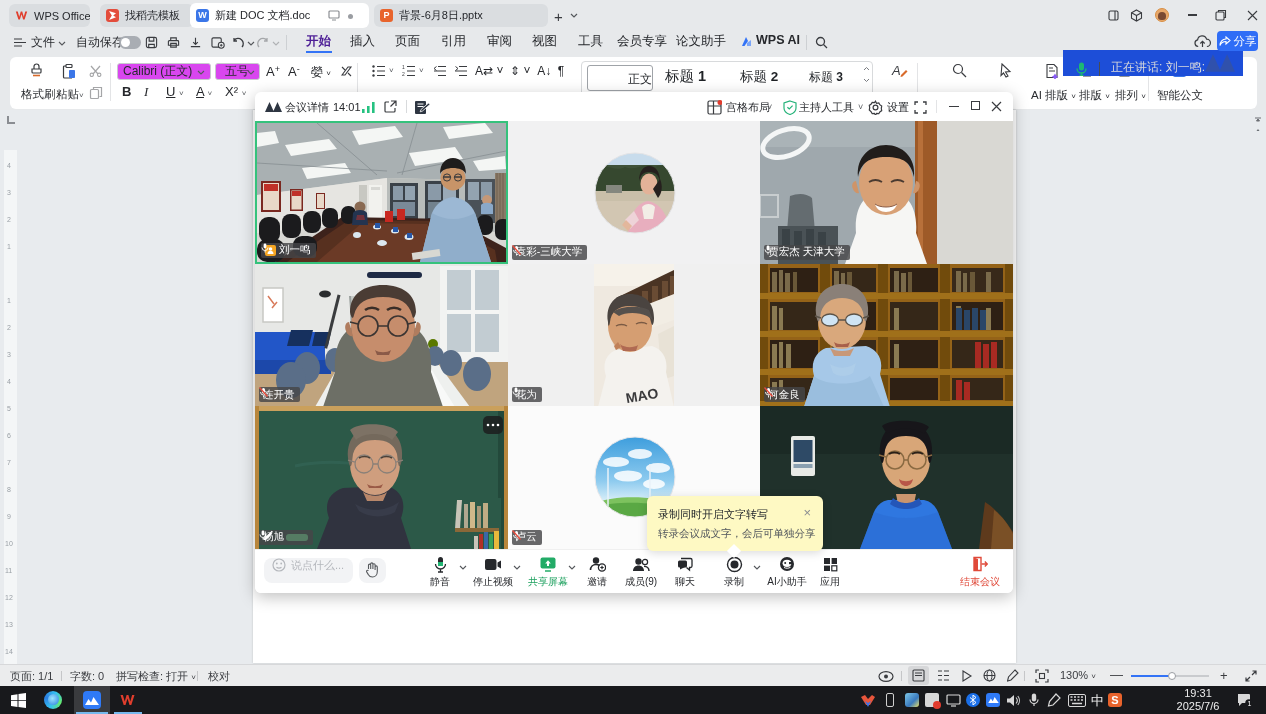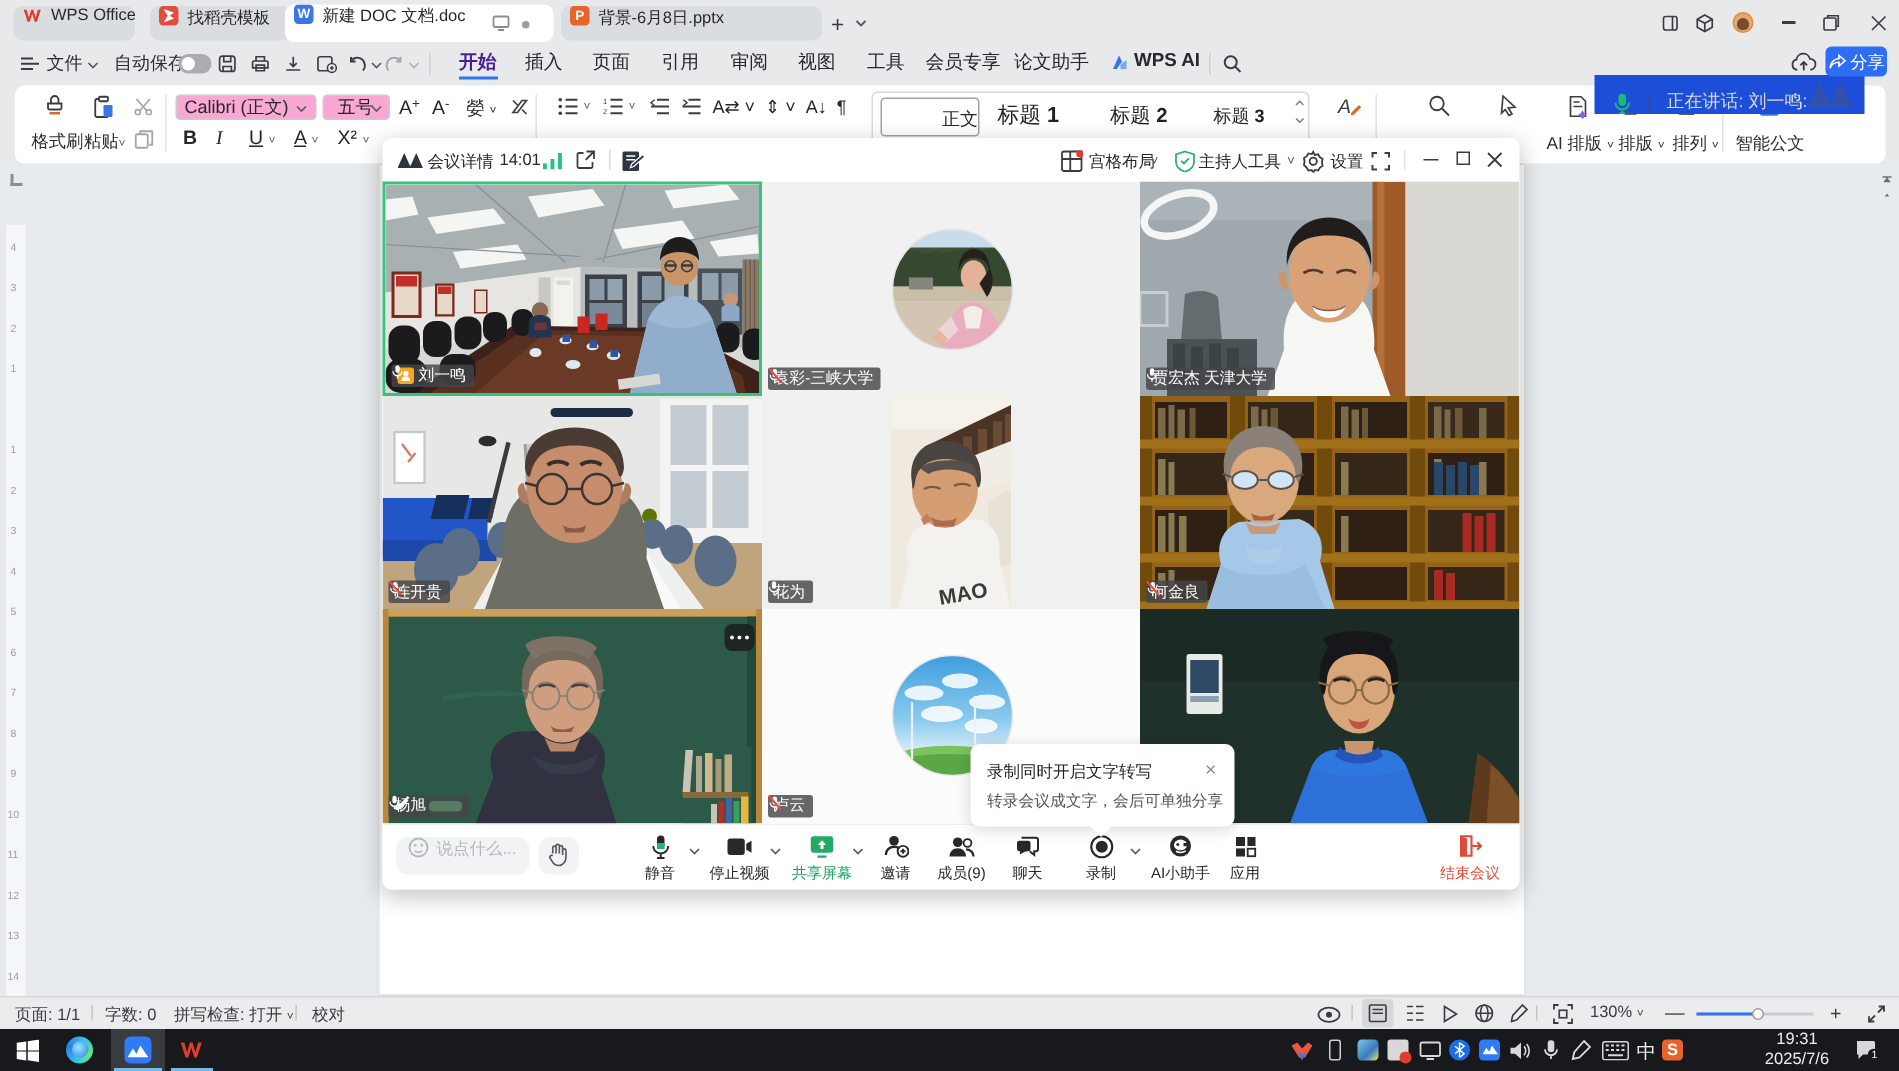--- a/index.html
+++ b/index.html
@@ -1,51 +1,51 @@
 <!DOCTYPE html>
 <html><head><meta charset="utf-8">
 <style>
 *{margin:0;padding:0;box-sizing:border-box}
 html,body{width:1266px;height:714px;overflow:hidden;font-family:"Liberation Sans",sans-serif;position:relative;background:#e8ebee}
 
 #tabbar{position:absolute;left:0;top:0;width:1266px;height:30px;background:#e7e9eb}
-.tab{position:absolute;top:4px;height:23px;border-radius:6px;background:#dadde0;display:flex;font-size:11px;color:#26282c;padding:0 6px;white-space:nowrap;overflow:hidden}
+.tab{position:absolute;top:4px;height:23px;border-radius:6px;background:#dadde0;display:flex;align-items:center;font-size:11px;color:#26282c;padding:0 6px;white-space:nowrap;overflow:hidden}
 .tab.active{background:#fff;top:3px;height:25px}
 .tabicon{width:13px;height:13px;border-radius:3px;margin-right:6px;flex:0 0 auto}
 
 #menurow{position:absolute;left:0;top:30px;width:1266px;height:25px;background:#e7e9eb;font-size:12px;color:#2a2c30}
 .mi{position:absolute;top:4px;height:17px;line-height:17px}
 .ribtab{position:absolute;top:3px;font-size:12.5px;color:#26282c}
 .ribtab.on{color:#4c1d95;font-weight:bold}
 
 #ribbon{position:absolute;left:0;top:55px;width:1266px;height:55px;background:#e7e9eb}
 #ribpanel{position:absolute;left:10px;top:2px;width:1247px;height:52px;background:#fff;border-radius:6px}
 .rlab{position:absolute;font-size:11.5px;color:#2a2c30}
-.fbox{position:absolute;border:1px solid #c9cbce;border-radius:3px;background:#f9a8d4;font-size:12px;color:#26282c}
+.fbox{position:absolute;border:1px solid #c9cbce;border-radius:3px;background:#d946ef;font-size:12px;color:#26282c}
 
 #canvas{position:absolute;left:0;top:110px;width:1266px;height:554px;background:#e8ebee}
 #page{position:absolute;left:253px;top:0;width:763px;height:553px;background:#fff;box-shadow:0 0 2px rgba(0,0,0,.18)}
 #ruler{position:absolute;left:4px;top:40px;width:13px;height:539px;background:#f4f6f7;font-size:7px;color:#9aa0a6}
 
 #statusbar{position:absolute;left:0;top:664px;width:1266px;height:22px;background:#ebeced;border-top:1px solid #d7d8da;font-size:11px;color:#3a3c40}
 #statusbar .s{position:absolute;top:4px}
 
 #taskbar{position:absolute;left:0;top:686px;width:1266px;height:28px;background:#18191c;color:#e8e8e8}
 
 #meet{position:absolute;left:255px;top:92px;width:758px;height:501px;background:#fff;border-radius:6px;box-shadow:0 4px 16px rgba(0,0,0,.25)}
 #mtitle{position:absolute;left:0;top:0;width:758px;height:29px;font-size:11px;color:#26282c}
 #mgrid{position:absolute;left:0;top:29px;width:758px;height:428px;background:#fff}
 .cell{position:absolute;width:252.67px;height:142.67px;overflow:hidden}
 .cell svg{position:absolute;left:0;top:0}
 .vlabel{position:absolute;left:4px;bottom:4px;height:15px;background:rgba(70,70,72,.82);border-radius:2px;display:flex;align-items:center;color:#fff;font-size:10.5px;padding:0 5px 0 4px;white-space:nowrap}
 #mbar{position:absolute;left:0;top:457px;width:758px;height:44px;background:#fff;border-top:1px solid #f0f0f0;border-radius:0 0 6px 6px}
 .cbtn{position:absolute;top:5px;width:44px;text-align:center;font-size:10px;color:#26282c}
 .cbtn .ic{height:18px;margin-bottom:2px;display:flex;align-items:center;justify-content:center}
 
-#tip{position:absolute;left:647px;top:496px;width:176px;height:55px;background:#ffffff;border-radius:6px;box-shadow:0 2px 10px rgba(0,0,0,.15);z-index:60}
+#tip{position:absolute;left:647px;top:496px;width:176px;height:55px;background:#fef9c3;border-radius:6px;box-shadow:0 2px 10px rgba(0,0,0,.15);z-index:60}
 
 #speak{position:absolute;left:1063px;top:50px;width:180px;height:26px;background:#1d4ed8;z-index:70;display:flex;align-items:flex-end}
 </style></head>
 <body>
 
 <div id="tabbar">
  <div class="tab" style="left:9px;width:81px">
   <svg class="tabicon" viewBox="0 0 16 16" style="background:none">
         <path d="M1 3 L4.2 13 L6 13 L8 6.5 L10 13 L11.8 13 L15 3 L12.6 3 L10.8 9.5 L8.9 3 L7.1 3 L5.2 9.5 L3.4 3 Z" fill="#e03e2d"></path>
       </svg>

